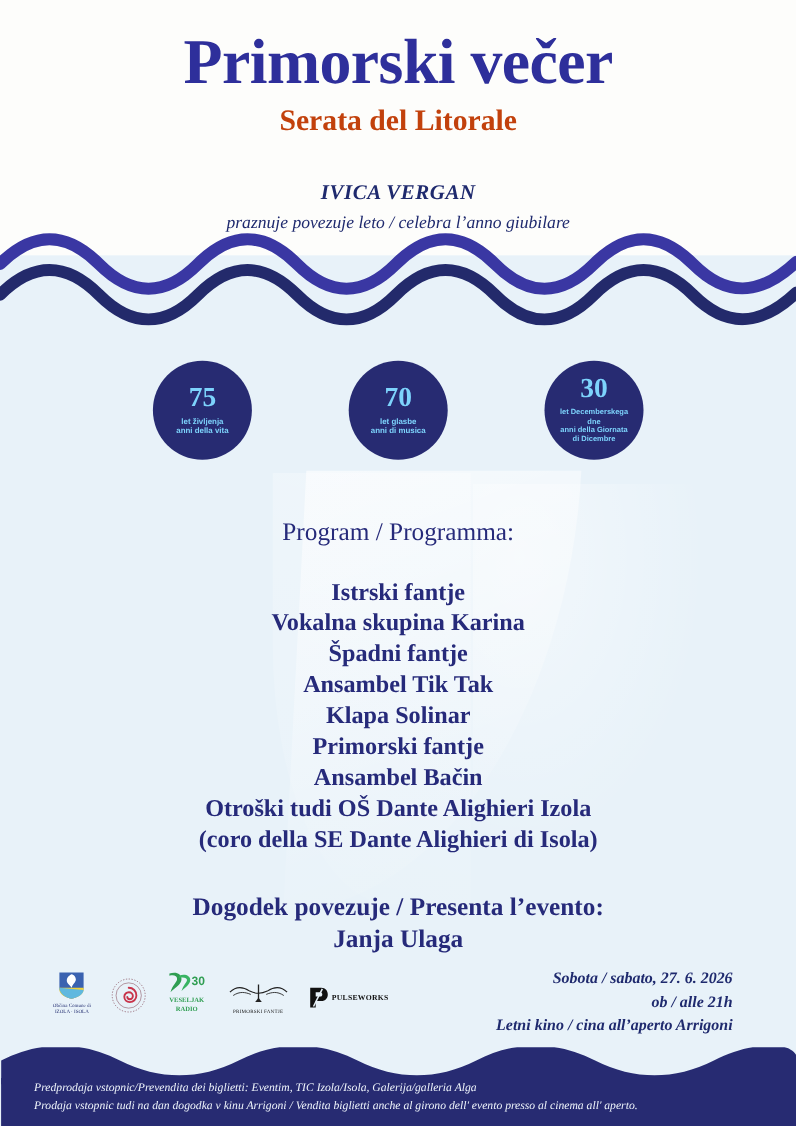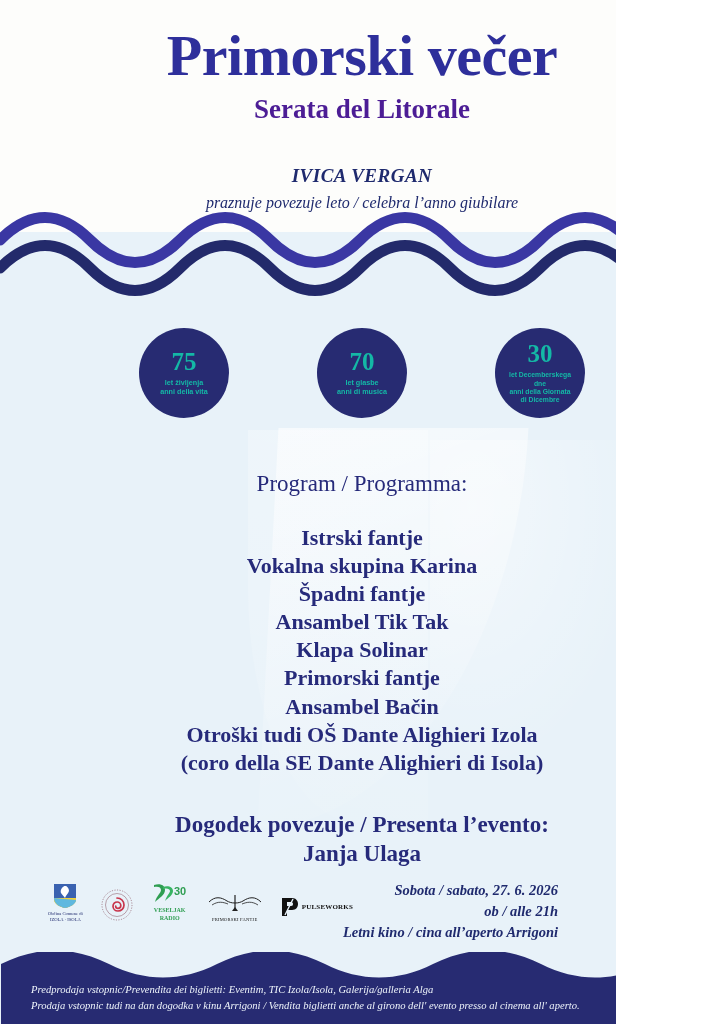--- a/index.html
+++ b/index.html
@@ -7,21 +7,21 @@
     margin: 0;
     padding: 0;
     background: #ffffff;
   }
   body {
     font-family: "Liberation Serif", "DejaVu Serif", serif;
   }
 
   .poster {
     position: relative;
-    width: 616px;
+    width: 724px;
     height: 1024px;
     overflow: hidden;
     background: #fdfdfb;
   }
 
   
   .top-zone {
     position: absolute;
     left: 0; top: 0;
     width: 724px;
@@ -94,21 +94,21 @@
     color: #2e2f9b;
     letter-spacing: -0.5px;
     line-height: 1.05;
     font-family: "Liberation Serif", "DejaVu Serif", serif;
   }
   .sub-title {
     margin: 0;
     padding-top: 8px;
     font-size: 27px;
     font-weight: bold;
-    color: #4c1d95;
+    color: #c2410c;
     line-height: 1.1;
   }
   .honoree {
     margin: 0;
     padding-top: 40px;
     font-size: 19px;
     font-weight: bold;
     font-style: italic;
     color: #1f2a6e;
     letter-spacing: 0.5px;
@@ -130,21 +130,21 @@
     z-index: 9;
     display: flex;
     justify-content: center;
     gap: 88px;
   }
   .circle {
     width: 90px;
     height: 90px;
     border-radius: 50%;
     background: #272b72;
-    color: #14b8a6;
+    color: #7dd3fc;
     display: flex;
     flex-direction: column;
     align-items: center;
     justify-content: center;
     text-align: center;
     padding: 0 4px;
     box-sizing: border-box;
   }
   .circle .big {
     font-size: 25px;

